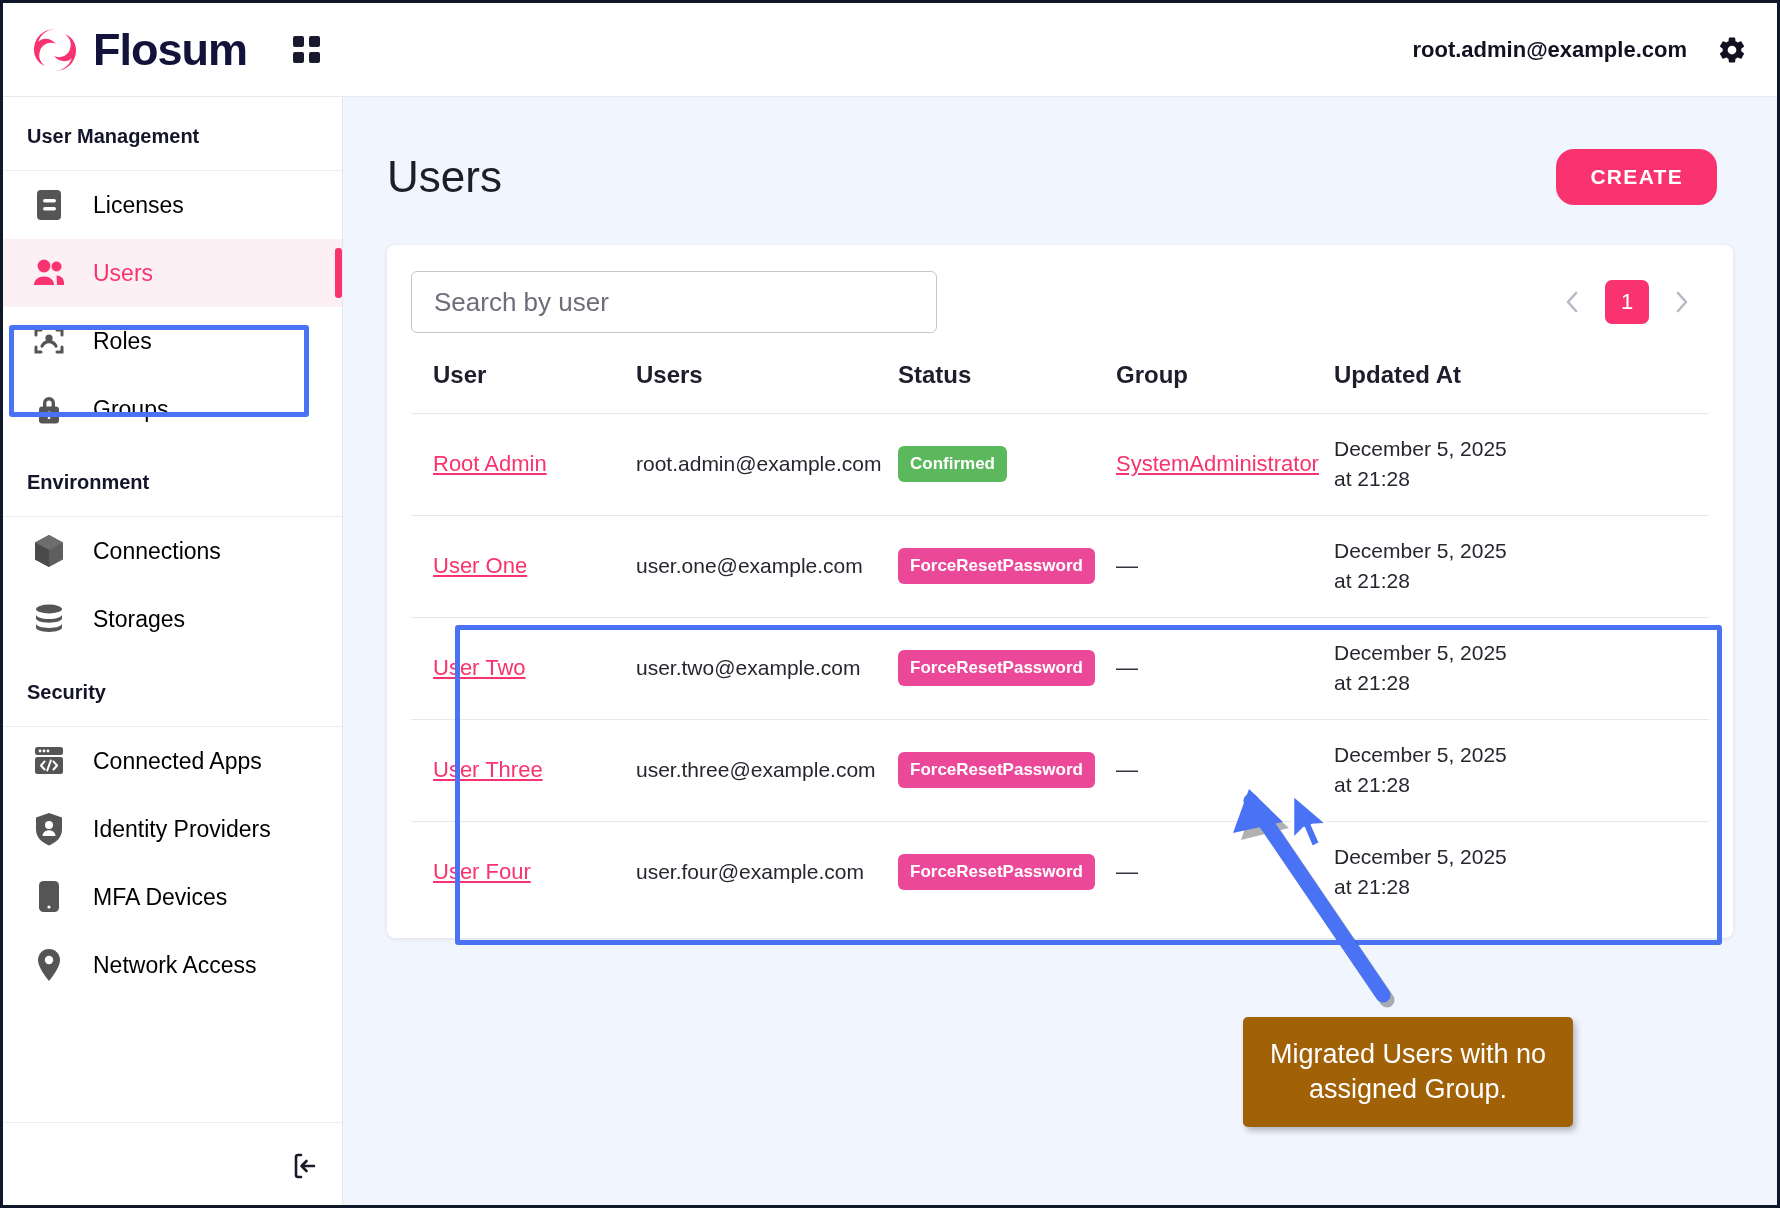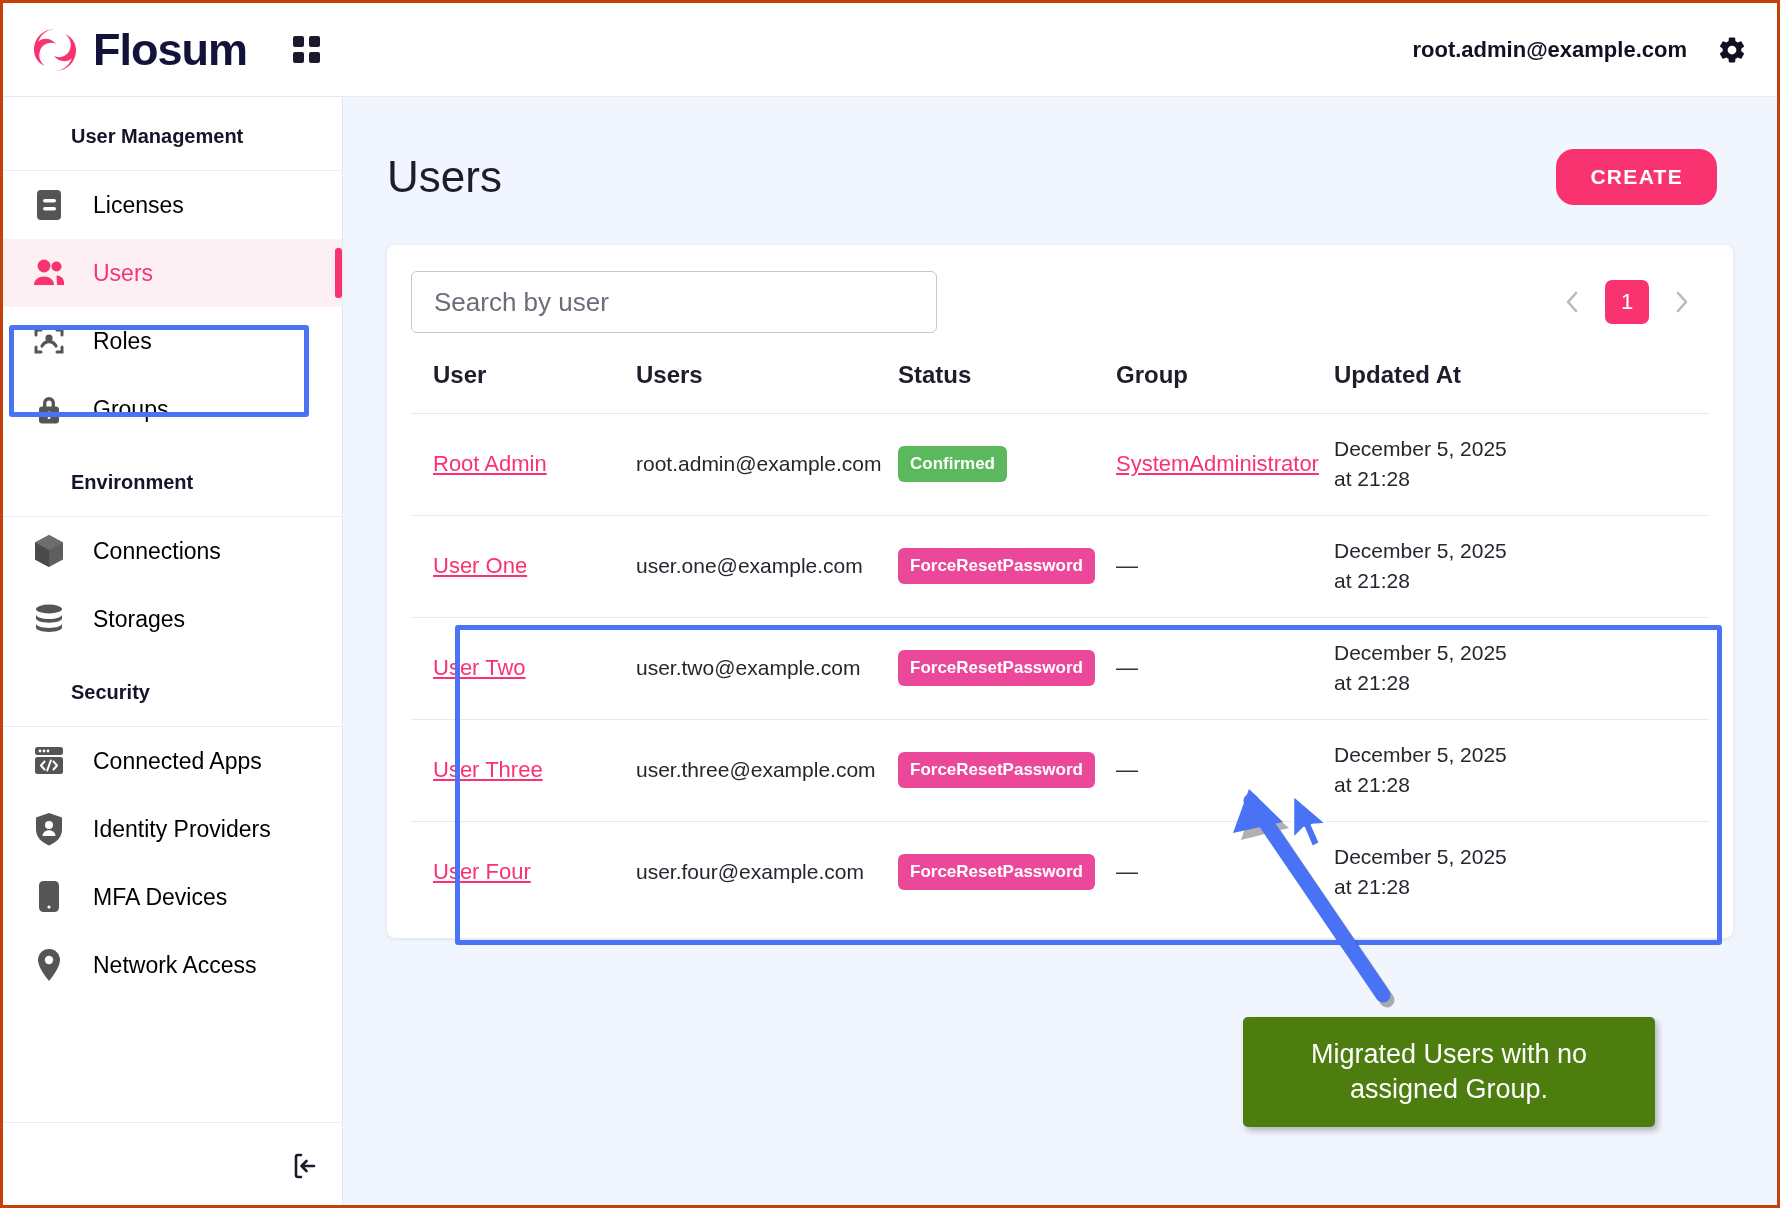--- a/index.html
+++ b/index.html
@@ -5,21 +5,21 @@
   * { box-sizing: border-box; margin: 0; padding: 0; }
   html, body {
     width: 1780px; height: 1208px;
     font-family: "Liberation Sans", sans-serif;
     background: #ffffff;
     overflow: hidden;
   }
   #app {
     position: relative;
     width: 1780px; height: 1208px;
-    border: 3px solid #c2410c;
+    border: 3px solid #0f172a;
     background: #ffffff;
     overflow: hidden;
   }
 
   
   .topbar {
     position: absolute; left: 0; top: 0;
     width: 1774px; height: 94px;
     background: #ffffff;
     border-bottom: 1px solid #e8e8ee;
@@ -45,21 +45,20 @@
 
   
   .sidebar {
     position: absolute; left: 0; top: 94px;
     width: 340px; height: 1111px;
     background: #ffffff; border-right: 1px solid #e6e6ee;
   }
   .nav-section-title {
     font-size: 20px; font-weight: bold; color: #14142a;
     padding: 28px 0 22px 24px;
-    margin-left: 44px;
   }
   .nav-divider { height: 1px; background: #ececf2; }
   .nav-item {
     position: relative; display: flex; align-items: center;
     height: 68px; padding-left: 28px; cursor: pointer;
   }
   .nav-item .nav-ico {
     width: 36px; height: 36px; flex: 0 0 36px;
     display: flex; align-items: center; justify-content: center;
   }
@@ -150,21 +149,21 @@
   
   .hl-box {
     position: absolute; border: 5px solid #4a72f5;
     border-radius: 3px; pointer-events: none;
   }
   #hl-sidebar { left: 6px;  top: 322px; width: 300px; height: 92px; }
   #hl-rows    { left: 452px; top: 622px; width: 1267px; height: 320px; }
 
   .callout {
     position: absolute; left: 1240px; top: 1014px;
-    width: 412px; background: #4d7c0f; color: #ffffff;
+    width: 330px; background: #a16207; color: #ffffff;
     border-radius: 5px; padding: 20px 18px;
     font-size: 27px; line-height: 1.3; text-align: center;
     box-shadow: 3px 4px 6px rgba(0,0,0,0.25);
   }
   .arrow-svg { position: absolute; left: 1230px; top: 780px; pointer-events: none; }
   .cursor-svg { position: absolute; left: 1284px; top: 790px; pointer-events: none; }
 </style>
 </head>
 <body>
 

